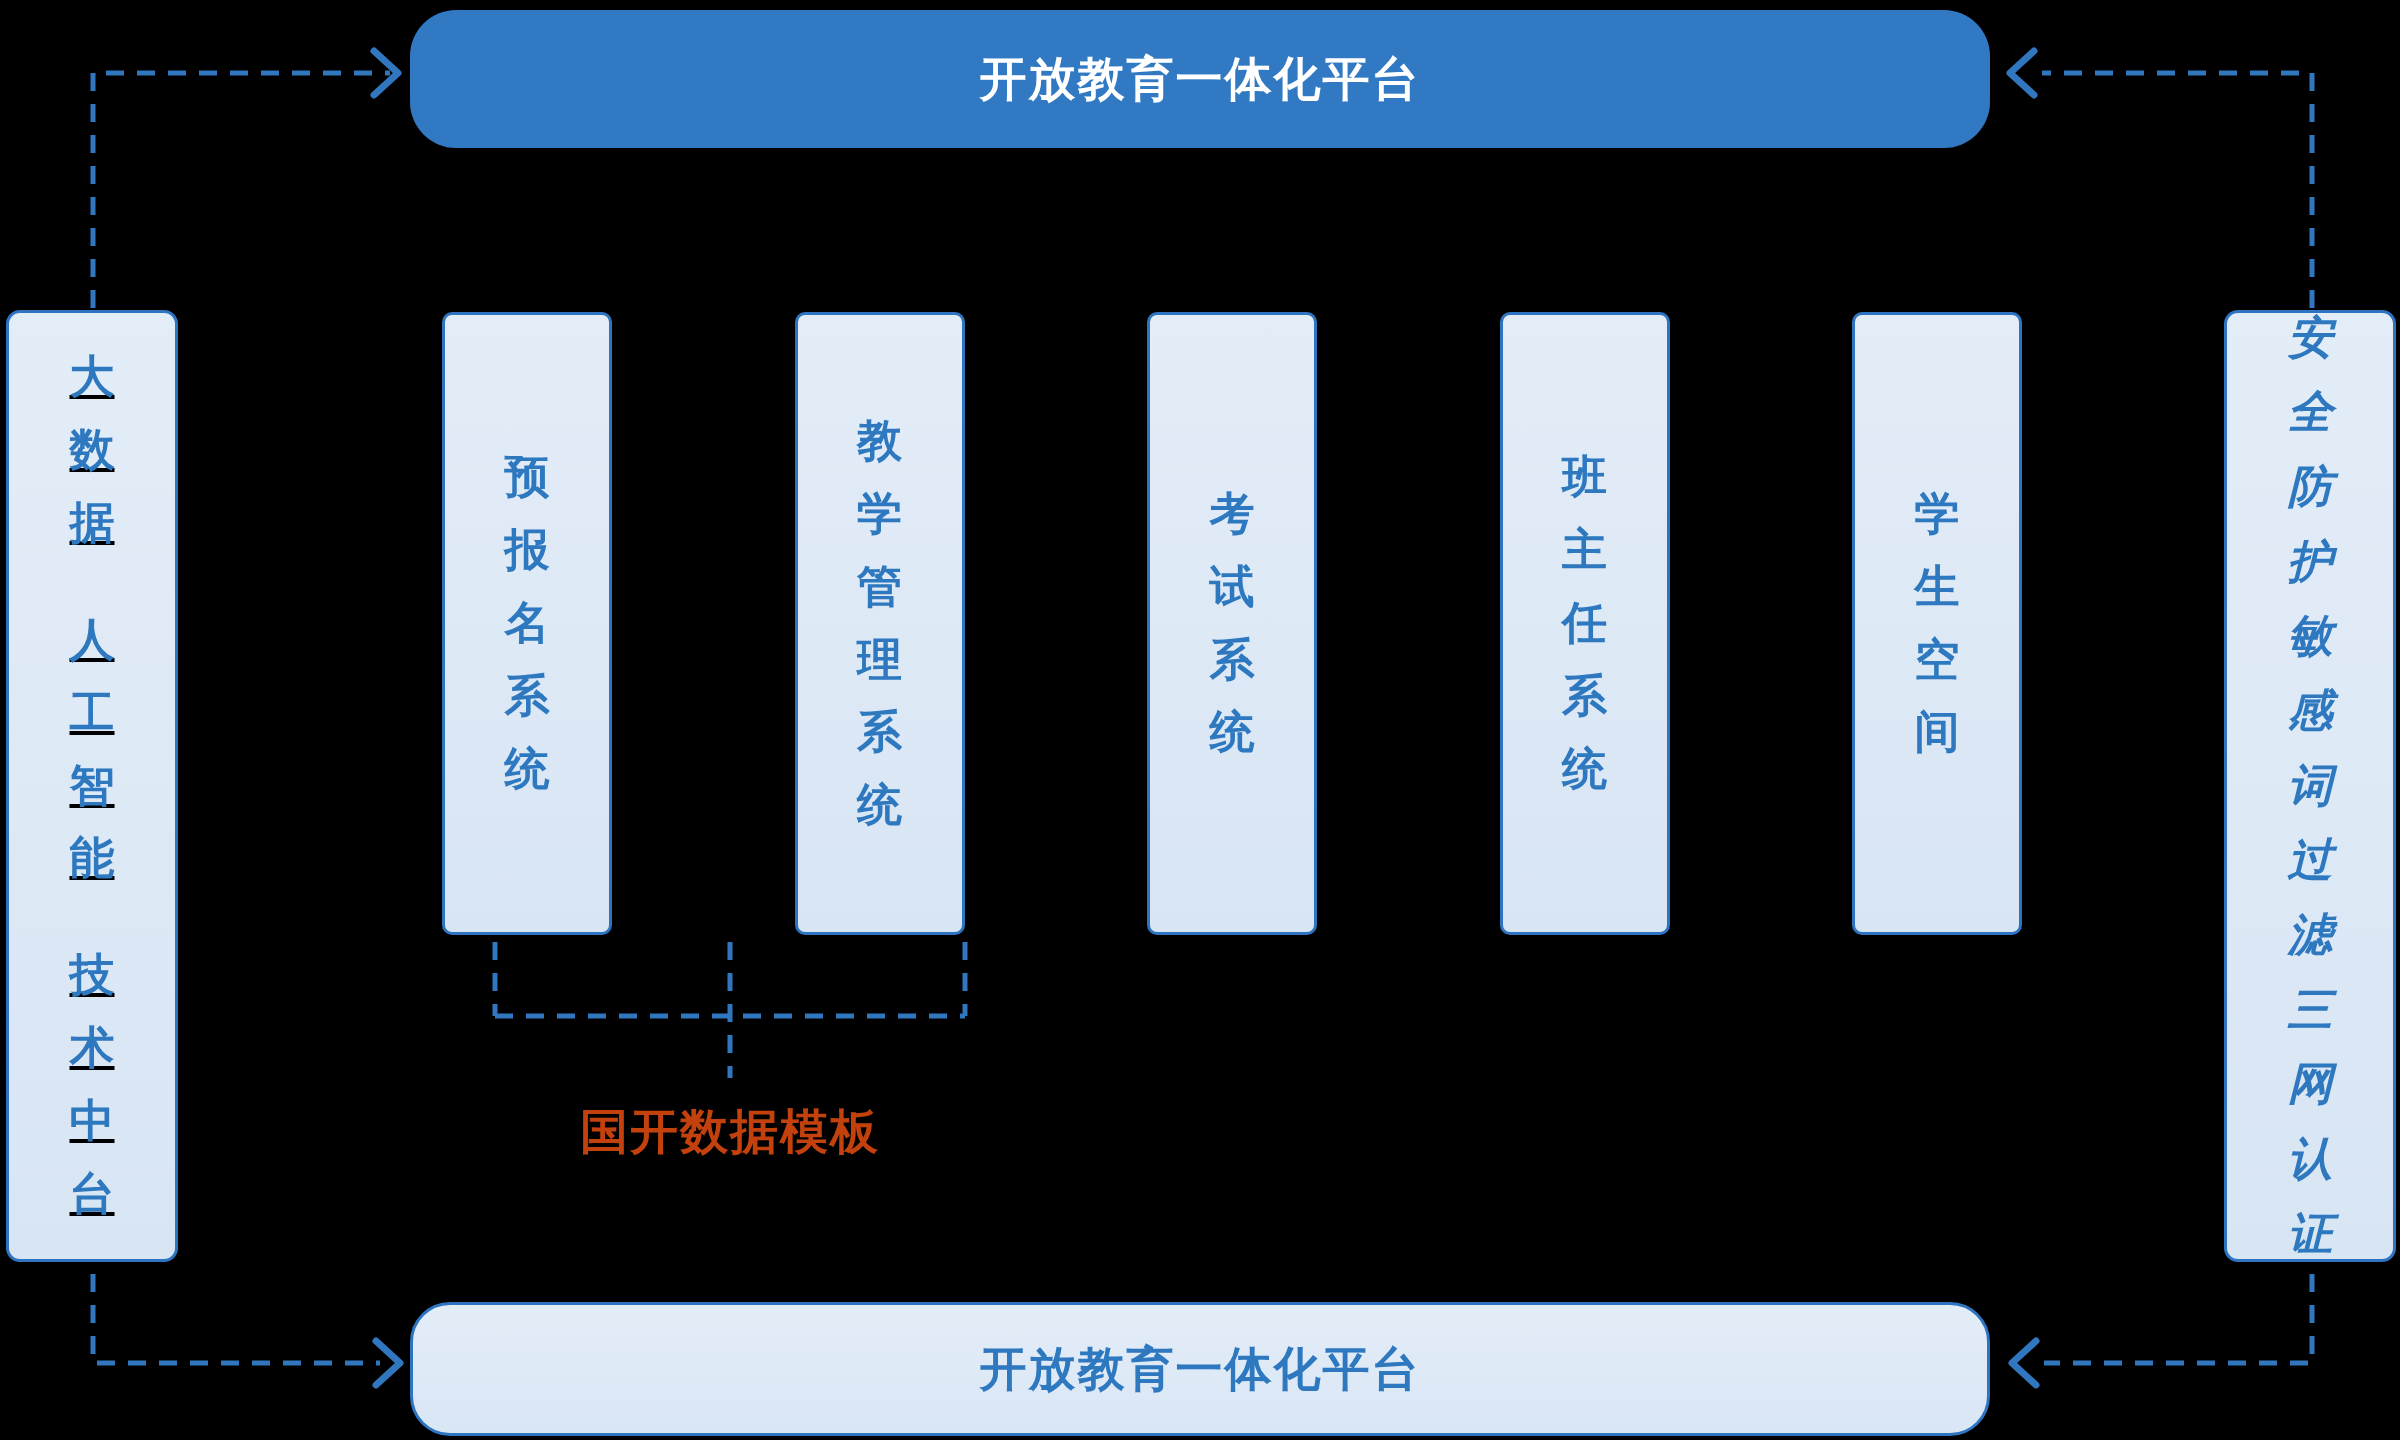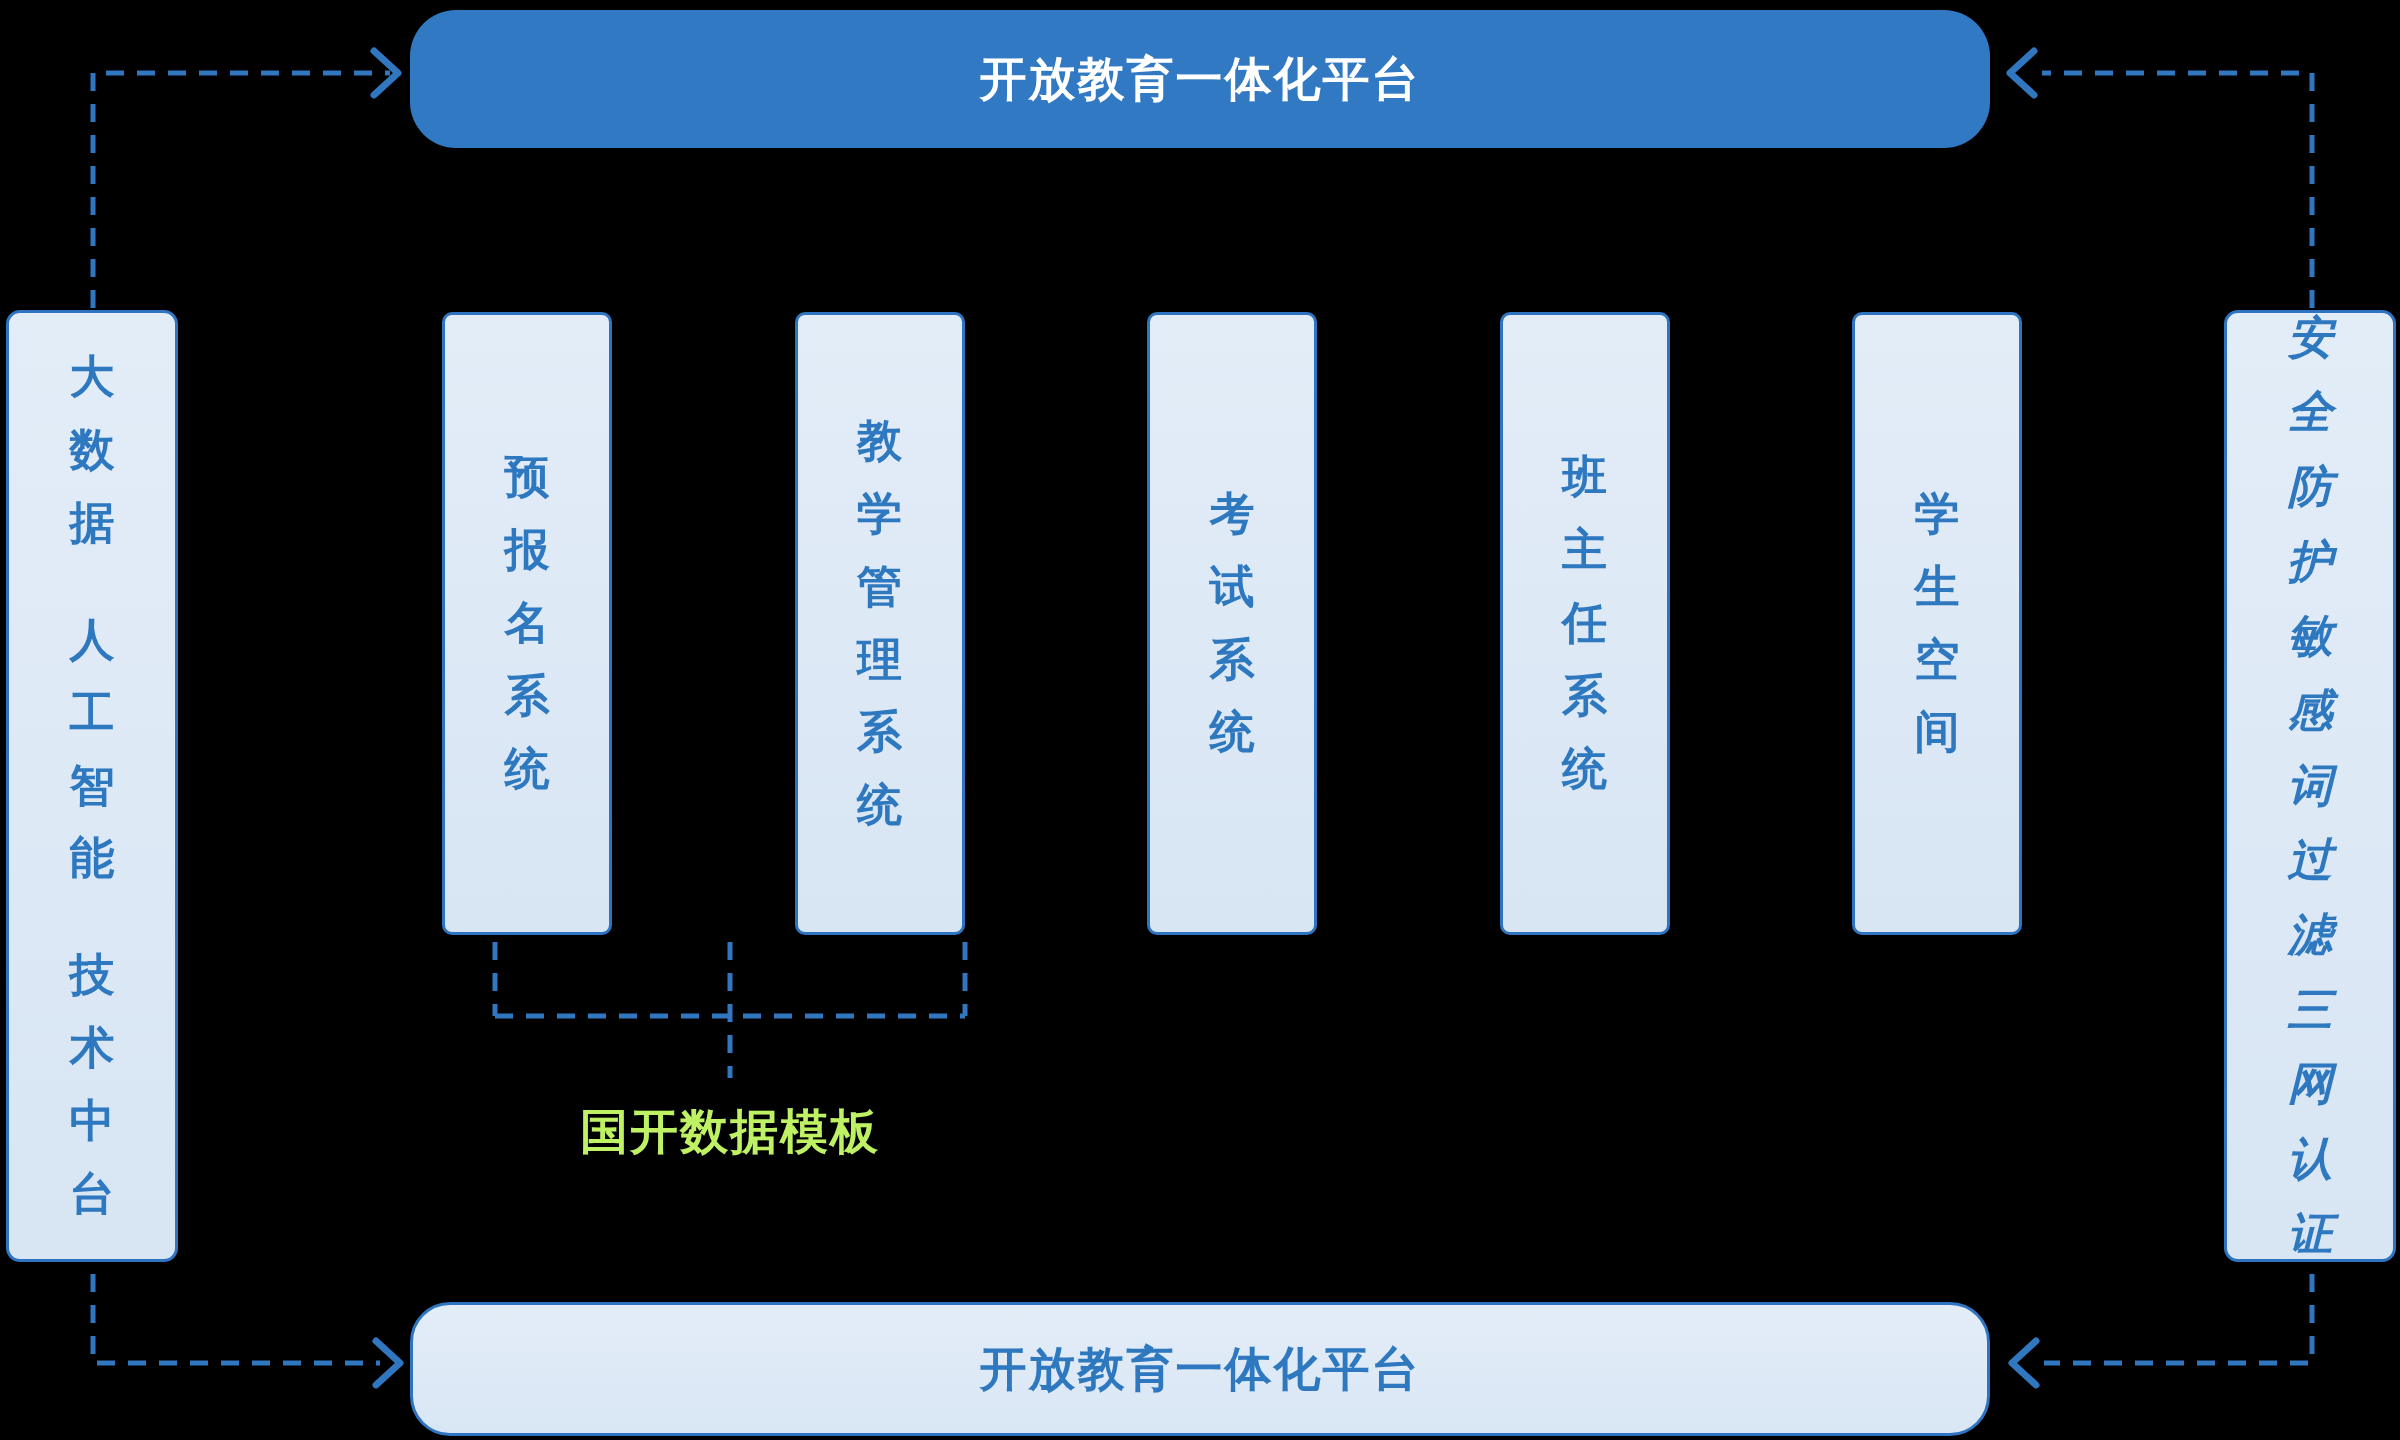--- a/index.html
+++ b/index.html
@@ -59,21 +59,21 @@
     width: 172px;
     height: 952px;
     background: linear-gradient(180deg, #e3edf8 0%, #d8e5f3 100%);
     border: 3px solid #2e74c0;
     border-radius: 14px;
     box-sizing: border-box;
     display: flex;
     align-items: center;
     justify-content: center;
   }
-  .side-panel-left  { left: 6px; }
+  .side-panel-left  { left: 6px; text-decoration: underline; }
   .side-panel-right { left: 2224px; font-style: italic; }
   .panel-inner {
     display: flex;
     flex-direction: column;
     align-items: center;
     gap: 44px;
   }
 
   
   .vtext {
@@ -110,21 +110,21 @@
     justify-content: center;
   }
 
   
   .data-template-label {
     position: absolute;
     left: 430px;
     top: 1100px;
     width: 600px;
     text-align: center;
-    color: #bef264;
+    color: #c2410c;
     font-size: 48px;
     font-weight: 700;
     letter-spacing: 2px;
   }
 
   
   .connector-overlay {
     position: absolute;
     left: 0;
     top: 0;

